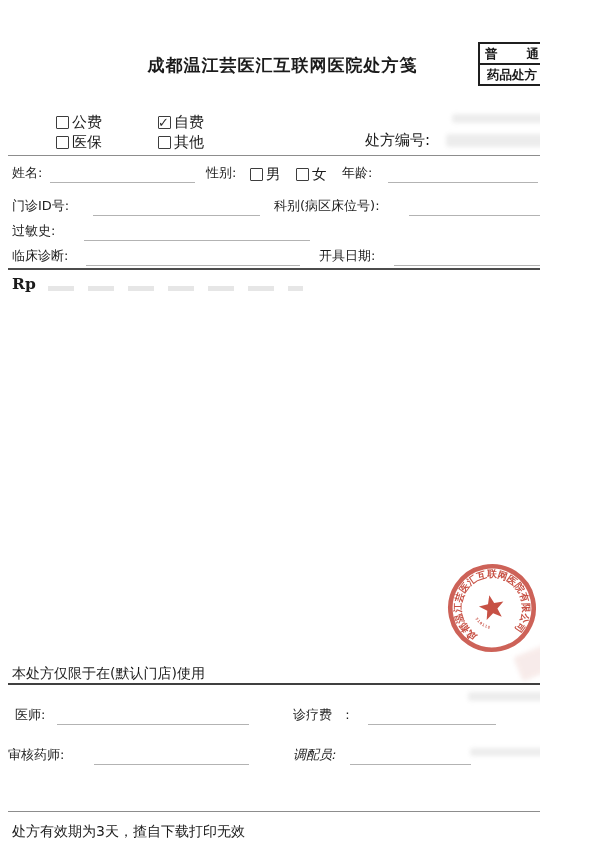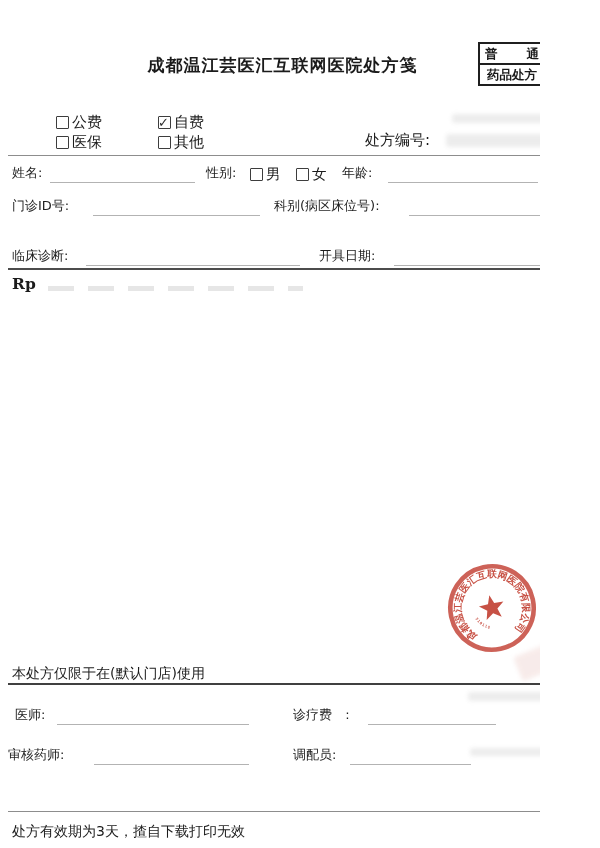--- a/index.html
+++ b/index.html
@@ -94,20 +94,24 @@
     <span class="u" style="left:388px;width:150px;"></span>
   </div>
 
   <div class="row" style="top:197px;">
     <span class="lbl" style="left:12px;">门诊ID号:</span>
     <span class="u" style="left:93px;width:167px;"></span>
     <span class="lbl" style="left:274px;">科别(病区床位号):</span>
     <span class="u" style="left:409px;width:137px;"></span>
   </div>
 
+  <div class="row" style="top:222px;">
+    <span class="lbl" style="left:12px;">过敏史:</span>
+    <span class="u" style="left:84px;width:226px;"></span>
+  </div>
 
   <div class="row" style="top:247px;">
     <span class="lbl" style="left:12px;">临床诊断:</span>
     <span class="u" style="left:86px;width:214px;"></span>
     <span class="lbl" style="left:319px;">开具日期:</span>
     <span class="u" style="left:394px;width:153px;"></span>
   </div>
 
   <div class="hr" style="top:268px;height:2px;background:#4c4c4c;"></div>
 
@@ -137,21 +141,21 @@
     <span class="lbl" style="left:15px;">医师:</span>
     <span class="u" style="left:57px;width:192px;"></span>
     <span class="lbl gap-colon" style="left:293px;">诊疗费 :</span>
     <span class="u" style="left:368px;width:128px;"></span>
   </div>
   <div class="ghost" style="left:468px;top:692px;width:120px;height:9px;"></div>
 
   <div class="row" style="top:746px;">
     <span class="lbl" style="left:8px;">审核药师:</span>
     <span class="u" style="left:94px;width:155px;"></span>
-    <span class="lbl" style="left:293px;">调配员:</span>
+    <span class="lbl" style="left:293px;font-style:italic;">调配员:</span>
     <span class="u" style="left:350px;width:121px;"></span>
   </div>
   <div class="ghost" style="left:470px;top:748px;width:108px;height:8px;"></div>
 
 
   <div class="hr" style="top:811px;height:1px;"></div>
 
   <div class="footer">处方有效期为3天，揸自下载打印无效</div>
 
 </div>

